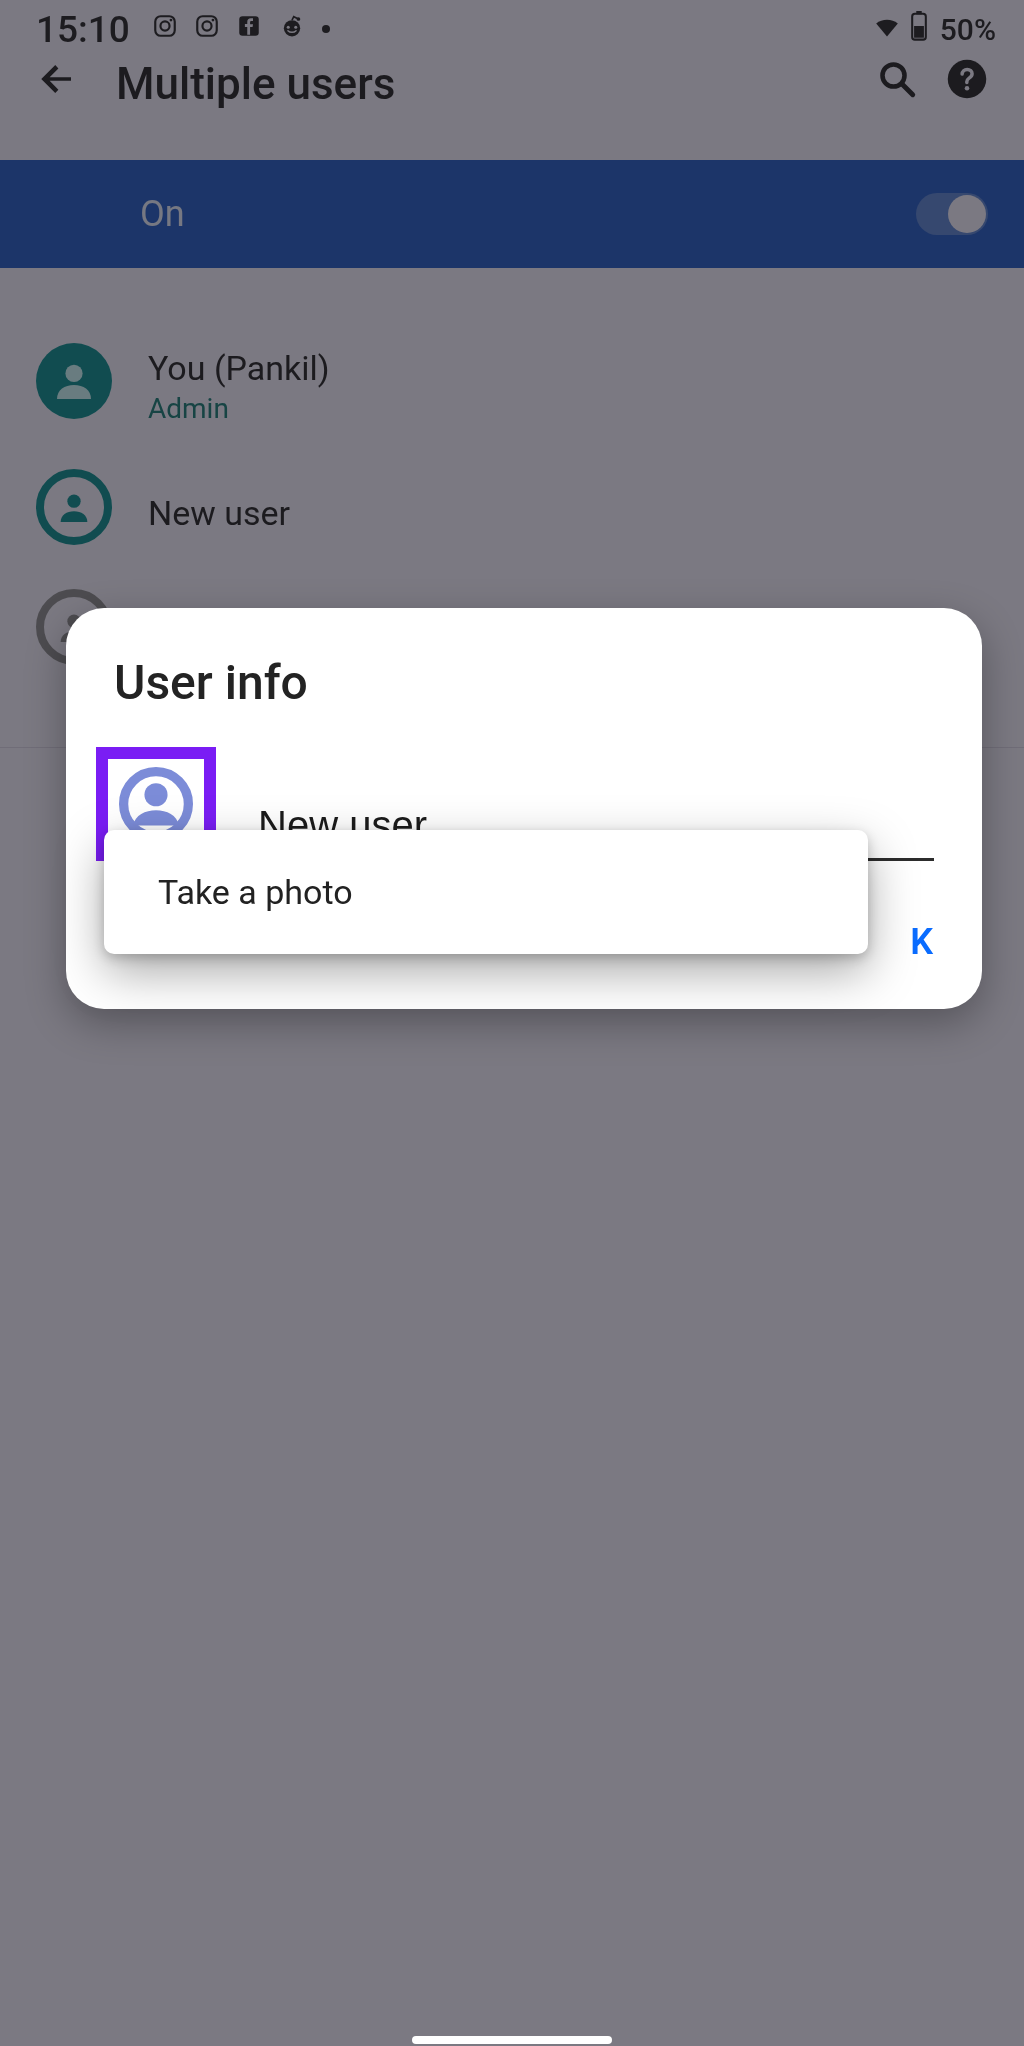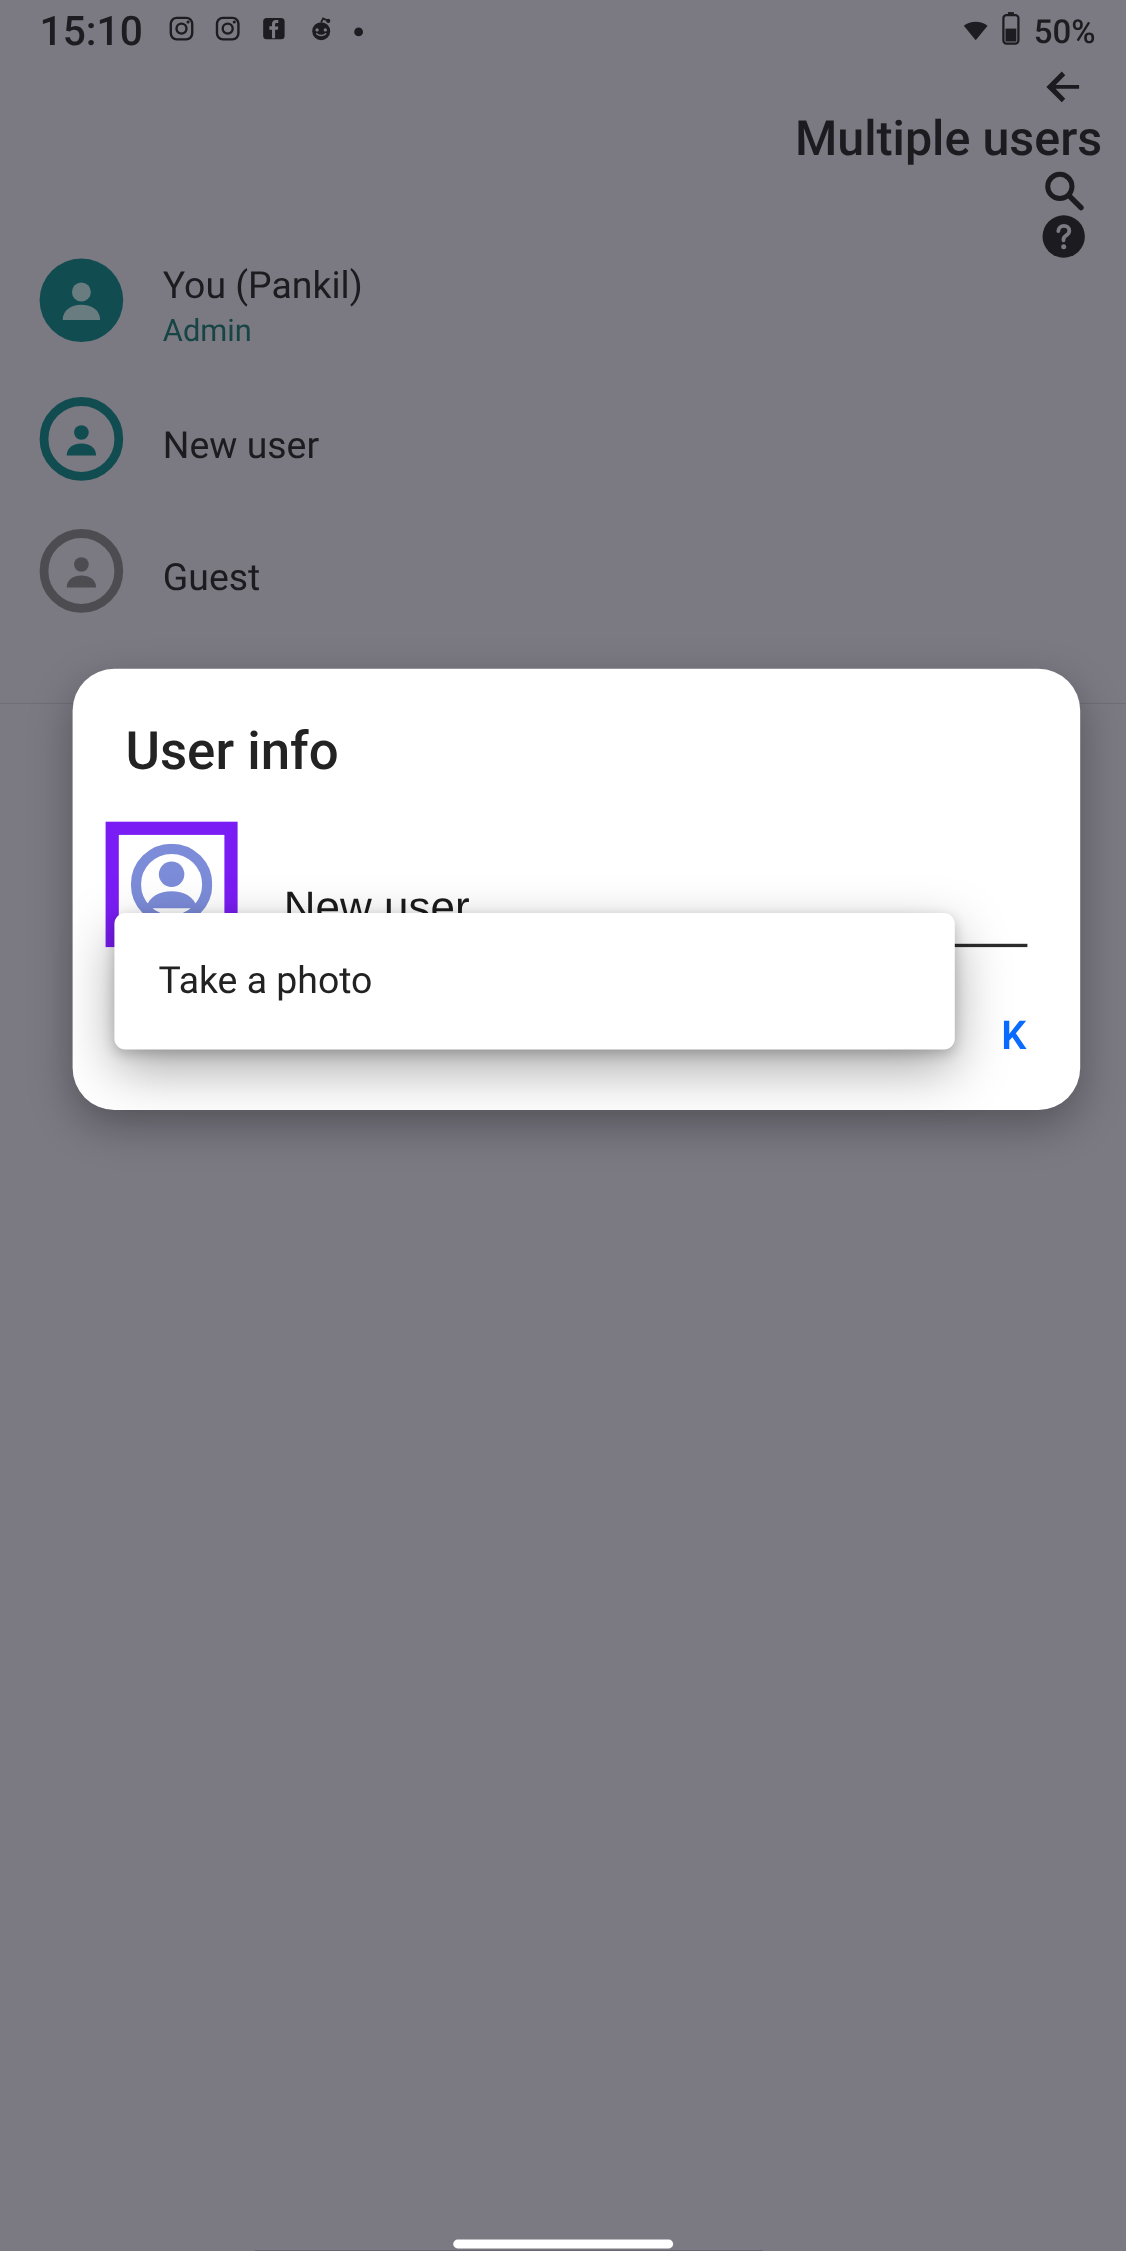--- a/index.html
+++ b/index.html
@@ -29,23 +29,22 @@
   }
   .sb-left { display: flex; align-items: center; gap: 16px; }
   .sb-right { display: flex; align-items: center; gap: 8px; }
   .sb-time { font-size: 37px; margin-right: 6px; }
   .sb-icon { display:inline-block; }
   .sb-batt { font-size: 30px; margin-left: 4px;}
   
   .appbar {
     height: 102px;
     display: flex;
-    align-items: flex-end;
+    align-items: flex-start;
     padding: 0 22px;
-    flex-direction: column;
   }
   .appbar .back {
     width: 70px;
     display:flex; align-items:center; justify-content:center;
   }
   .appbar .title {
     flex: 1;
     font-size: 44px;
     font-weight: 500;
     padding-left: 24px;
@@ -163,21 +162,21 @@
   }
   
   .popup {
     position:absolute;
     left: 104px;
     top: 830px;
     width: 764px;
     background:#ffffff;
     border-radius: 10px;
     box-shadow: 0 18px 48px rgba(0,0,0,0.34), 0 4px 12px rgba(0,0,0,0.2);
-    padding: 12px 0;
+    padding: 12px 14px;
   }
   .popup-item {
     font-size: 34px;
     color:#222;
     padding: 30px 40px;
   }
   
   .navhandle {
     position:absolute;
     left: 50%; transform:translateX(-50%);
@@ -259,20 +258,26 @@
     </div>
     <div class="act">
       <svg width="42" height="42" viewBox="0 0 24 24">
           <circle cx="12" cy="12" r="11" fill="#1a1a1a"></circle>
           <path d="M9.2 9.2c.1-1.6 1.3-2.7 2.9-2.7 1.6 0 2.8 1 2.8 2.5 0 1.2-.6 1.8-1.7 2.5-1 .7-1.3 1.1-1.3 2.1v.4" stroke="#f1effa" stroke-width="2" fill="none" stroke-linecap="round"></path>
           <circle cx="12" cy="17.3" r="1.3" fill="#f1effa"></circle>
         </svg>
     </div>
   </div>
 
+  <div class="toggle-row">
+    <div class="label">On</div>
+    <div class="switch">
+        <div class="knob"></div>
+      </div>
+  </div>
 
   <div class="user-list">
     <div class="user-item">
       <div class="avatar teal">
         <svg width="48" height="48" viewBox="0 0 24 24">
             <circle cx="12" cy="8.2" r="4.3" fill="#c9f5f5"></circle>
             <path d="M3.5 21c0-4.6 3.8-7 8.5-7s8.5 2.4 8.5 7" fill="#c9f5f5"></path>
           </svg>
       </div>
       <div class="u-text">

